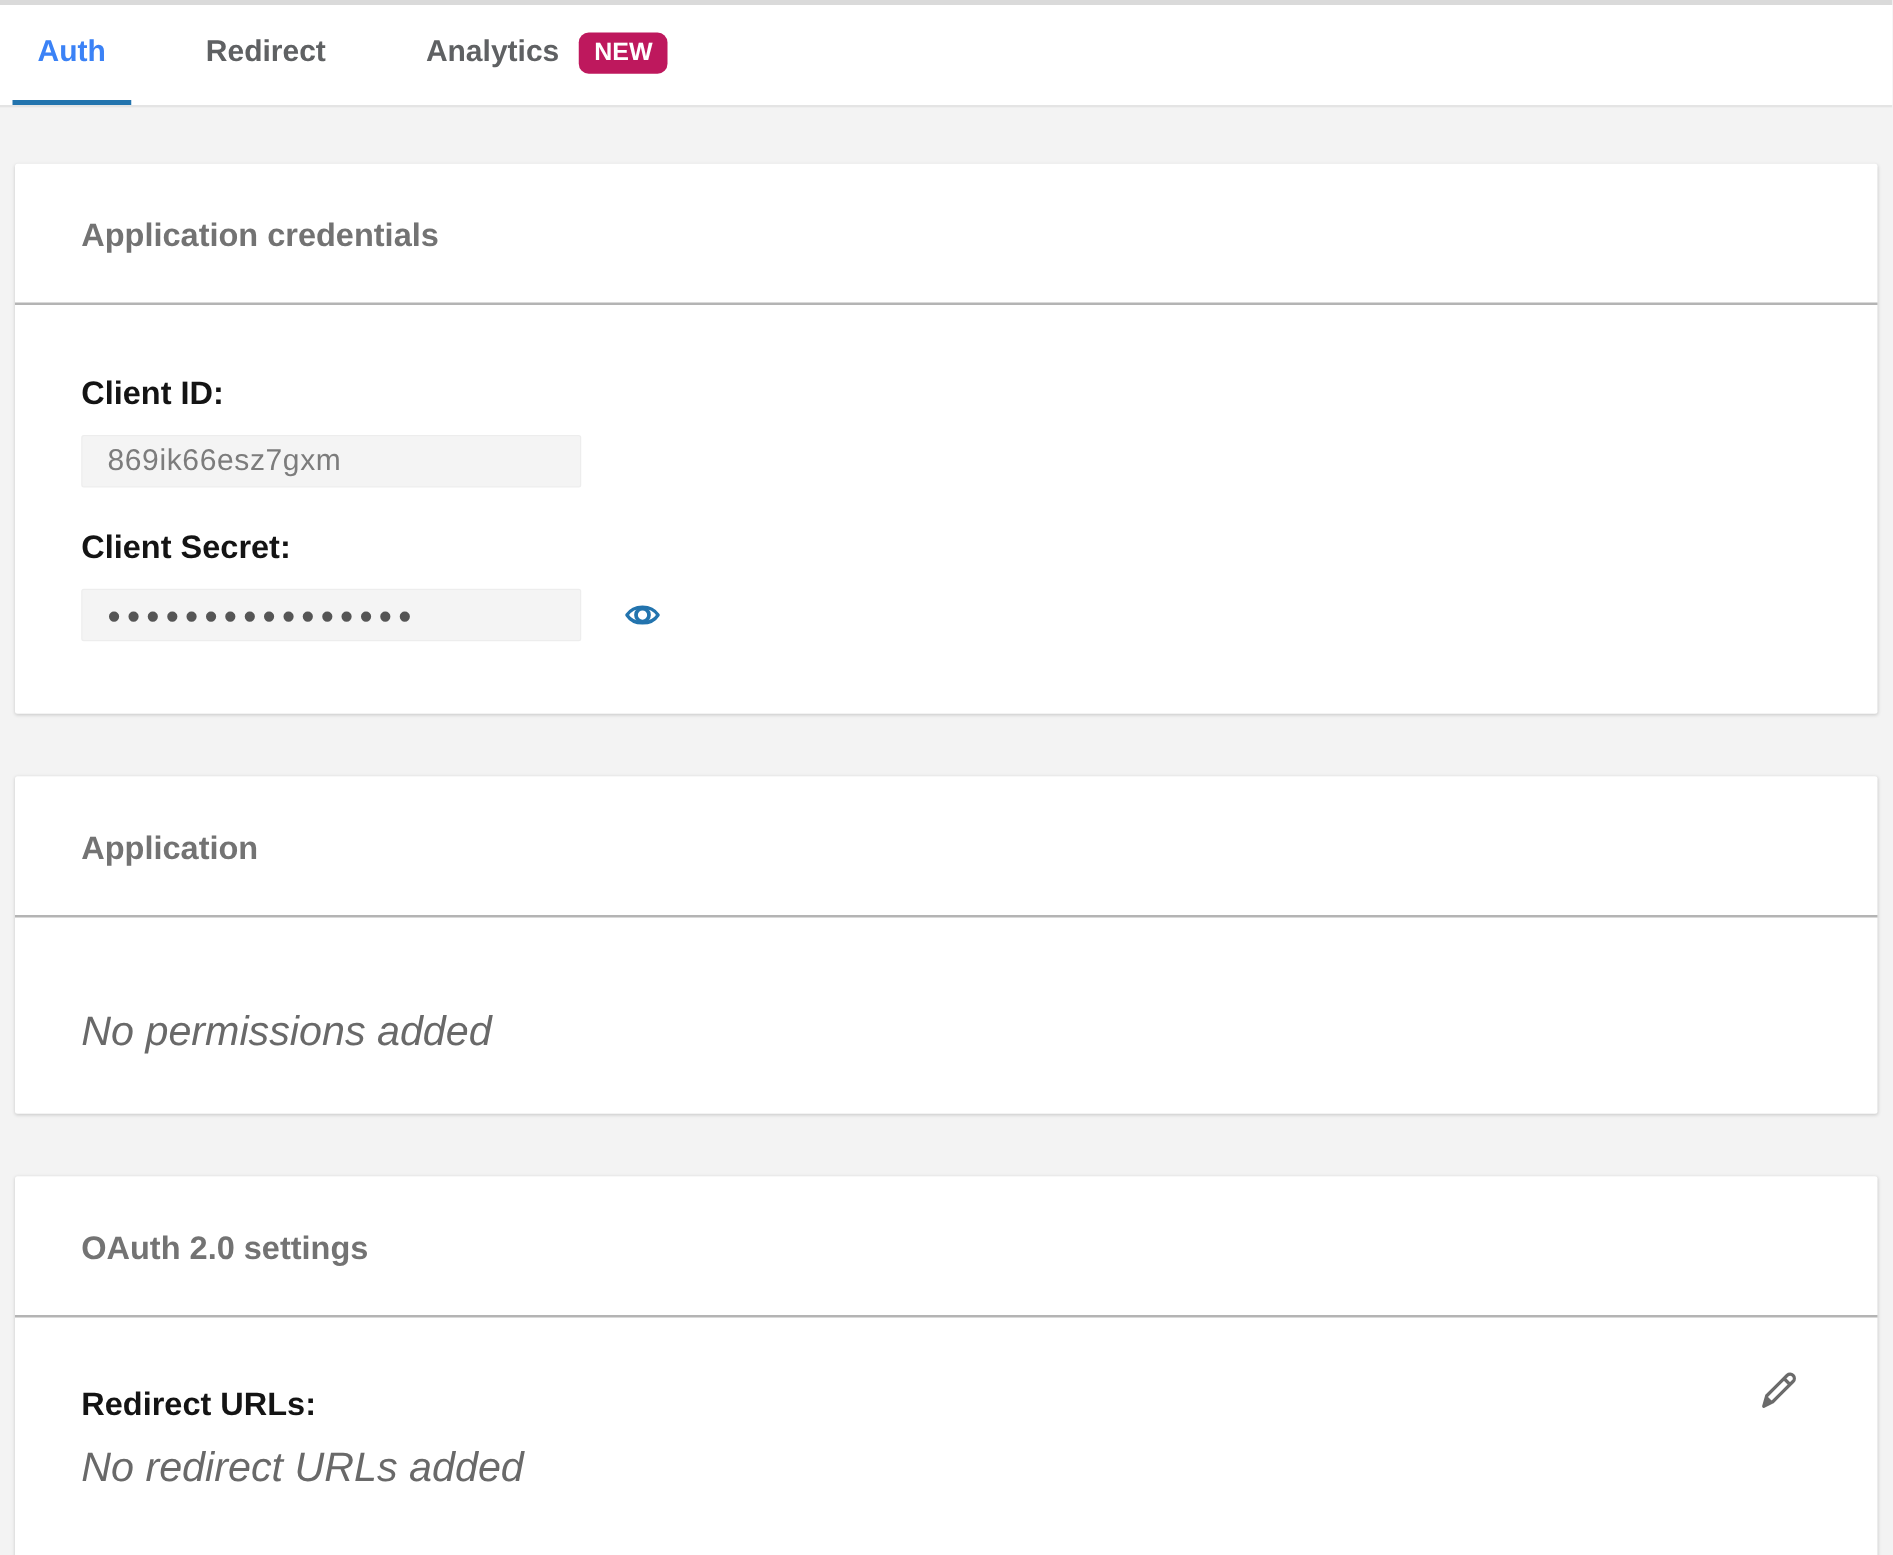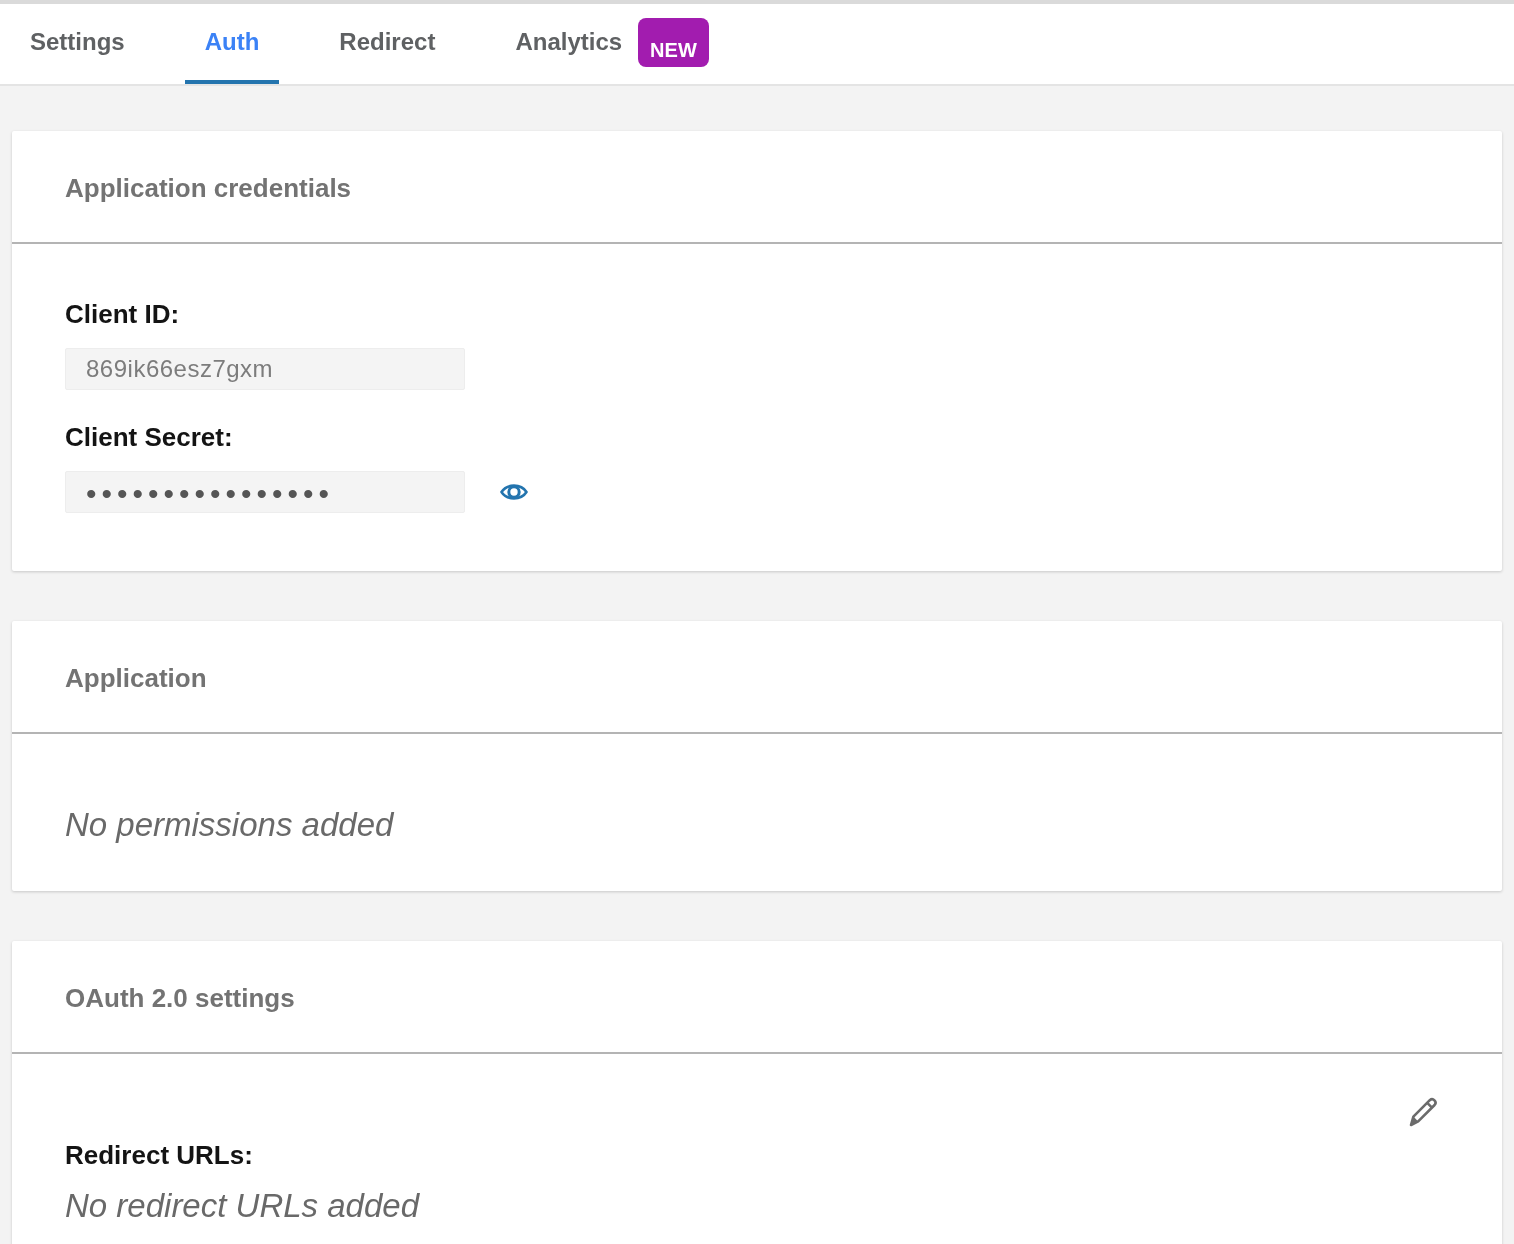--- a/index.html
+++ b/index.html
@@ -33,26 +33,26 @@
     border-bottom: 4px solid transparent;
     white-space: nowrap;
   }
   .tab.active {
     color: #3b82f6;
     border-bottom-color: #2374ae;
   }
   .badge {
     display: inline-block;
     margin-left: 16px;
-    background: #a21caf;
+    background: #be185d;
     color: #ffffff;
     font-size: 20px;
     font-weight: bold;
     line-height: 1;
-    padding: 22px 12px 7px;
+    padding: 6px 12px 7px;
     border-radius: 8px;
   }
 
   
   .content { padding: 45px 12px 0; }
   .card {
     background: #ffffff;
     box-shadow: 0 1px 3px rgba(0,0,0,0.18);
     border-radius: 2px;
   }
@@ -112,38 +112,35 @@
   
   .empty-text {
     font-style: italic;
     font-size: 33px;
     color: #696969;
   }
   .perm-body { padding: 72px 53px 47px; }
 
   
   .oauth-body { position: relative; padding: 54px 53px 55px; }
-  .oauth-body .field-label { margin-bottom: 16px; margin-top: 32px; }
+  .oauth-body .field-label { margin-bottom: 16px; }
   .edit-btn {
     position: absolute;
     top: 32px;
     right: 62px;
     background: none;
     border: none;
     padding: 0;
     cursor: pointer;
   }
 </style>
 </head>
 <body>
 
 <nav class="tabbar">
-  <div class="tab">
-    <span>Settings</span>
-  </div>
   <div class="tab active">
     <span>Auth</span>
   </div>
   <div class="tab">
     <span>Redirect</span>
   </div>
   <div class="tab">
     <span>Analytics</span>
     <span class="badge">NEW</span>
   </div>

